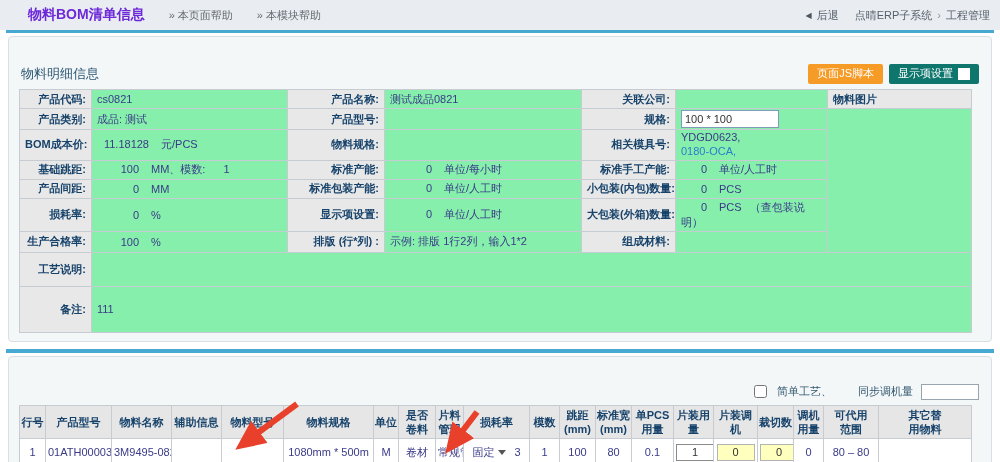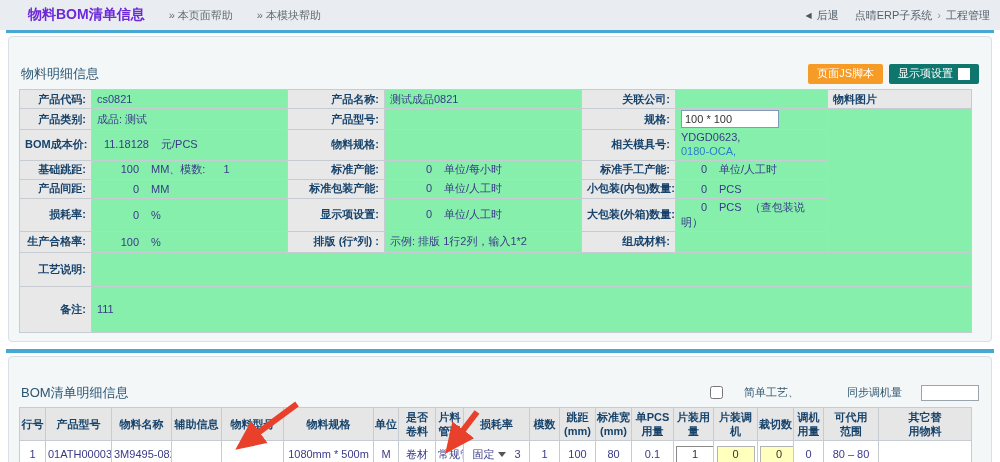--- a/index.html
+++ b/index.html
@@ -42,21 +42,21 @@
   .top-cell { vertical-align:top;margin-top:23px; }
   
   .bt { width:952px; }
   .bt th { background:#e6e6e6; font-weight:bold; color:#17436b; font-size:11px; text-align:center;
            white-space:pre-line; padding:2px 1px; border:1px solid #c6ccd2; line-height:1.3; }
   .bt td { border:1px solid #c6ccd2; font-size:11px; color:#3a3a88; background:#fff; text-align:center; height:27px; padding:1px 2px; overflow:hidden; white-space:nowrap; }
   .win { width:38px; height:17px; background:#fff; border:1px solid #8a8a8a; text-align:center; font-size:11px; color:#333; }
   .yin { width:38px; height:17px; background:#ffffbe; border:1px solid #b3b3b3; text-align:center; font-size:11px; color:#333; }
   .sel { display:inline-flex; align-items:center; gap:4px; cursor:pointer; }
   .caret { width:0; height:0; border-left:4px solid transparent; border-right:4px solid transparent; border-top:5px solid #555; display:inline-block; }
-  .bom-ctl { margin-left:auto; display:flex; align-items:center; gap:19px; color:#32586f; font-size:11px; }
+  .bom-ctl { margin-left:auto; display:flex; align-items:center; gap:8px; color:#32586f; font-size:11px; }
   .bom-ctl input[type=text] { width:58px; height:16px; border:1px solid #9aa4ac; font-size:11px; }
   .bom-ctl input[type=checkbox] { width:13px; height:13px; margin-right:2px; }
   .arrows { position:absolute; left:0; top:393px; pointer-events:none; }
 </style>
 </head>
 <body>
 
 <div class="topbar">
   <span class="page-title">物料BOM清单信息</span>
   <span class="help-link">» 本页面帮助</span>
@@ -160,21 +160,20 @@
       <td class="lbl">备注:</td>
       <td colspan="6" class="top-cell">111</td>
     </tr>
   </tbody>
     </table>
 </div>
 
 <div class="blue-line thick"></div>
 <div class="panel">
   <div class="panel-head">
-    <span class="panel-title">BOM清单明细信息</span>
     <div class="bom-ctl">
       <input type="checkbox" style="">
       <span>简单工艺、</span>
       <span style="width:10px"></span>
       <span>同步调机量</span>
       <input type="text" style="">
     </div>
   </div>
   <table class="bt">
     <colgroup>

